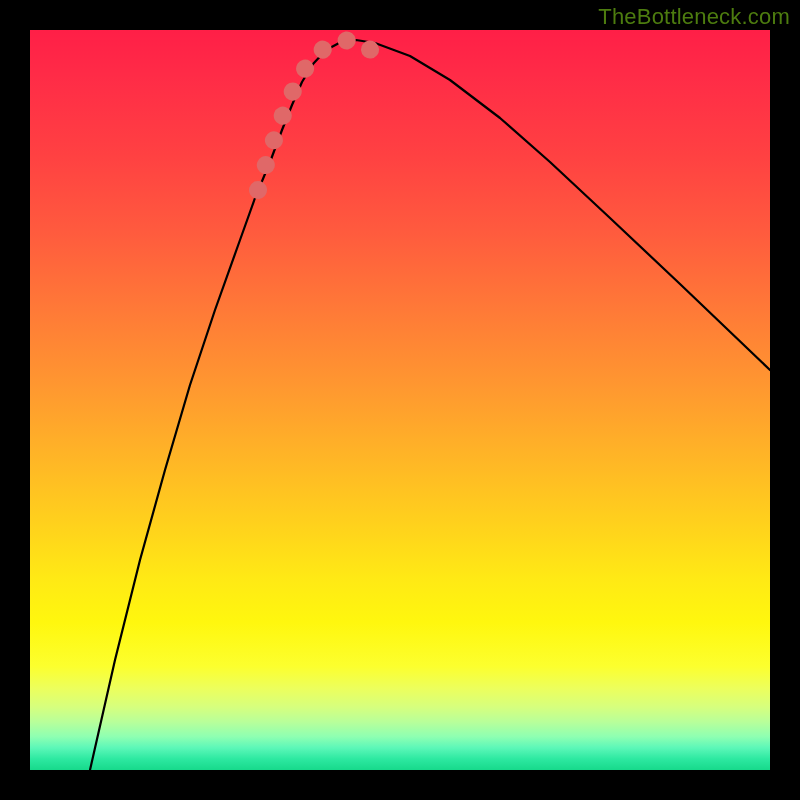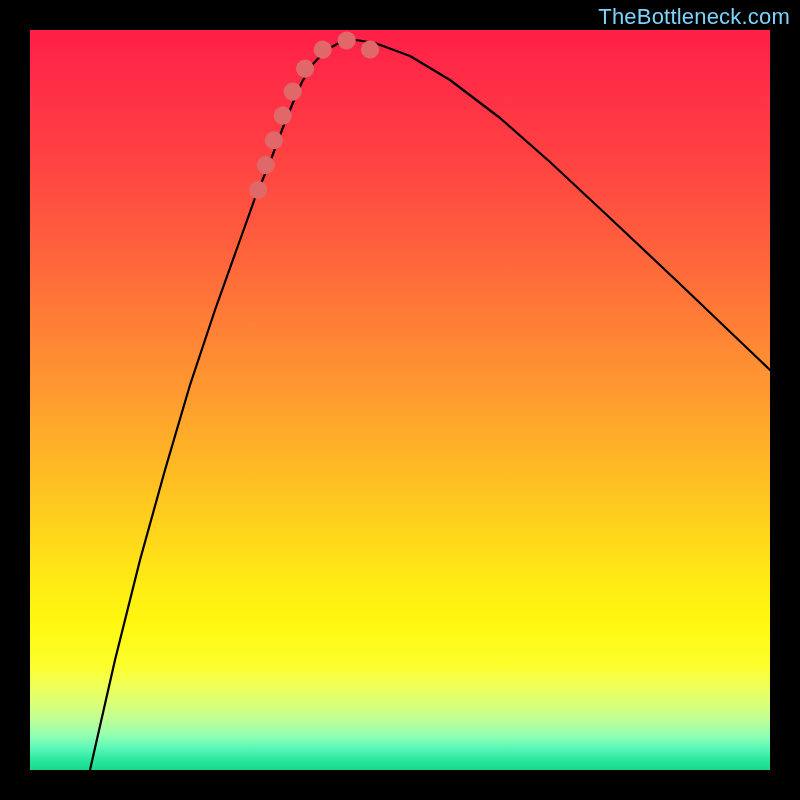--- a/index.html
+++ b/index.html
@@ -14,21 +14,21 @@
   .stage {
     position: relative;
     width: 800px;
     height: 800px;
     background: #000;
   }
   .watermark {
     position: absolute;
     top: 4px;
     right: 10px;
-    color: #7dd3fc;
+    color: #4d7c0f;
     font-size: 22px;
     font-weight: 500;
     letter-spacing: 0.2px;
     z-index: 10;
   }
   .plot {
     position: absolute;
     left: 30px;
     top: 30px;
     width: 740px;

